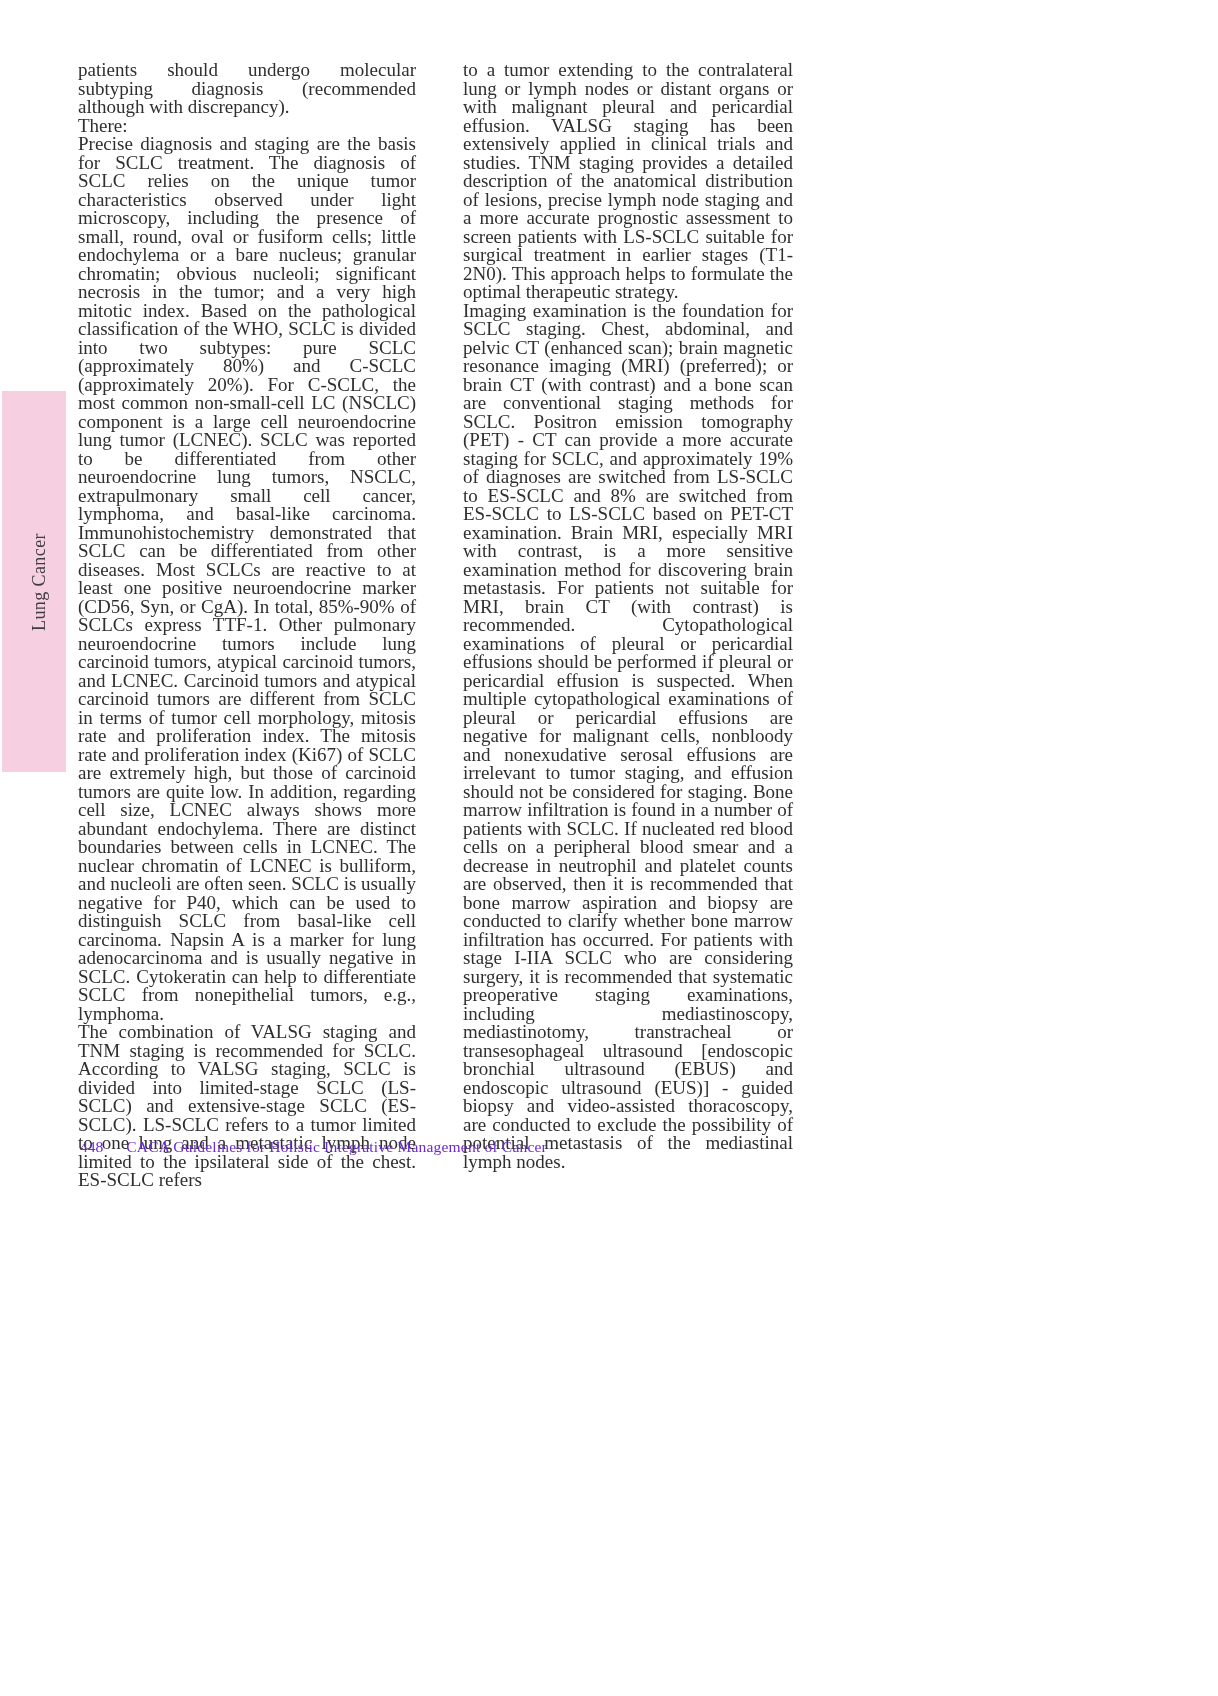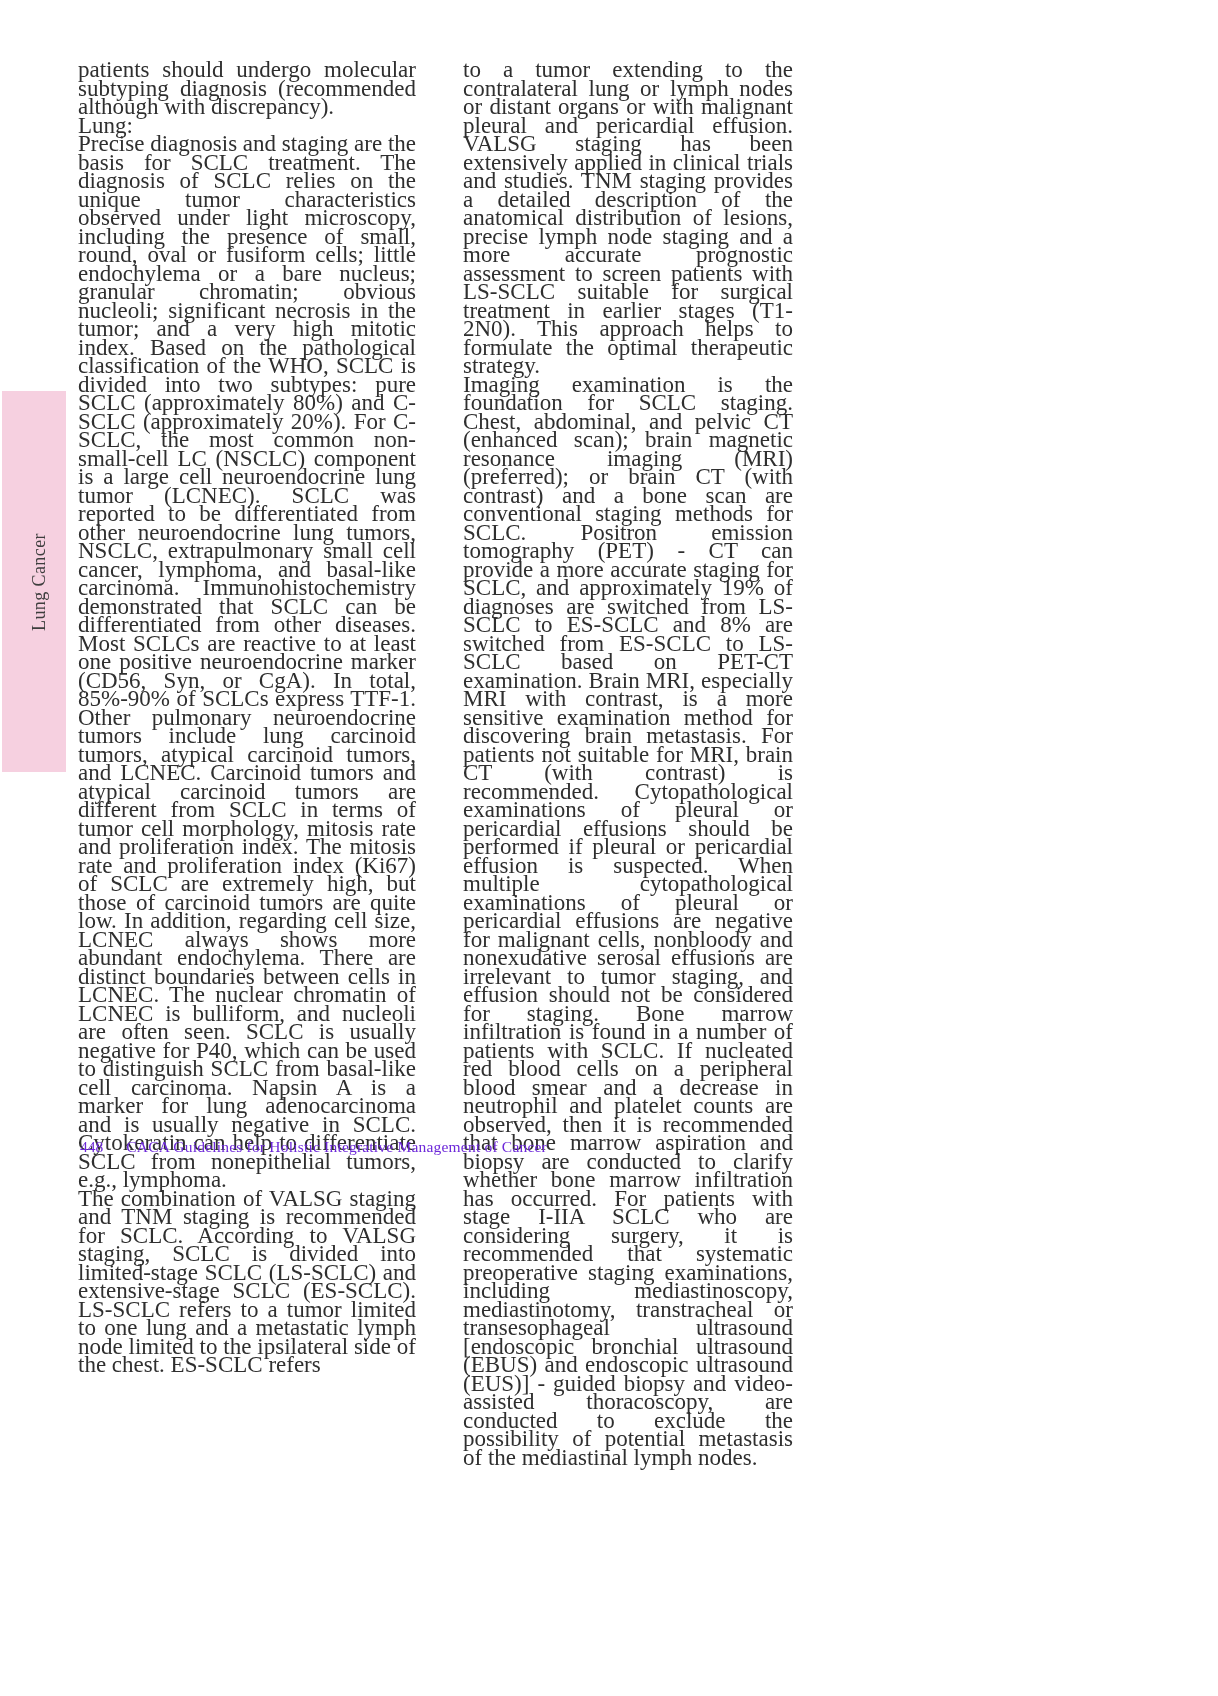--- a/index.html
+++ b/index.html
@@ -32,21 +32,21 @@
     transform: translate(-50%, -50%) rotate(-90deg);
     white-space: nowrap;
     font-size: 18px;
     letter-spacing: 0.4px;
     color: #3d3d3d;
   }
   .text-column {
     position: absolute;
     top: 61px;
     text-align: justify;
-    font-size: 23px;
+    font-size: 19px;
     line-height: 18.5px;
     color: #2f2f2f;
   }
   .text-column p {
     margin: 0;
     padding: 0;
     hyphens: auto;
     -webkit-hyphens: auto;
   }
   .col-left  { left: 78px;  width: 338px; }
@@ -72,21 +72,21 @@
 <body>
 
 <div class="page">
 
   <div class="chapter-tab">
     <span class="tab-label">Lung Cancer</span>
   </div>
 
   <div class="text-column col-left">
     <p>patients should undergo molecular subtyping diagnosis (recommended although with discrepancy).</p>
-    <p>Lung:</p>
+    <p>There:</p>
     <p>Precise diagnosis and staging are the basis for SCLC treatment. The diagnosis of SCLC relies on the unique tumor characteristics observed under light microscopy, including the presence of small, round, oval or fusiform cells; little endochylema or a bare nucleus; granular chromatin; obvious nucleoli; significant necrosis in the tumor; and a very high mitotic index. Based on the pathological classification of the WHO, SCLC is divided into two subtypes: pure SCLC (approximately 80%) and C-SCLC (approximately 20%). For C-SCLC, the most common non-small-cell LC (NSCLC) component is a large cell neuroendocrine lung tumor (LCNEC). SCLC was reported to be differentiated from other neuroendocrine lung tumors, NSCLC, extrapulmonary small cell cancer, lymphoma, and basal-like carcinoma. Immunohistochemistry demonstrated that SCLC can be differentiated from other diseases. Most SCLCs are reactive to at least one positive neuroendocrine marker (CD56, Syn, or CgA). In total, 85%-90% of SCLCs express TTF-1. Other pulmonary neuroendocrine tumors include lung carcinoid tumors, atypical carcinoid tumors, and LCNEC. Carcinoid tumors and atypical carcinoid tumors are different from SCLC in terms of tumor cell morphology, mitosis rate and proliferation index. The mitosis rate and proliferation index (Ki67) of SCLC are extremely high, but those of carcinoid tumors are quite low. In addition, regarding cell size, LCNEC always shows more abundant endochylema. There are distinct boundaries between cells in LCNEC. The nuclear chromatin of LCNEC is bulliform, and nucleoli are often seen. SCLC is usually negative for P40, which can be used to distinguish SCLC from basal-like cell carcinoma. Napsin A is a marker for lung adenocarcinoma and is usually negative in SCLC. Cytokeratin can help to differentiate SCLC from nonepithelial tumors, e.g., lymphoma.</p>
     <p>The combination of VALSG staging and TNM staging is recommended for SCLC. According to VALSG staging, SCLC is divided into limited-stage SCLC (LS-SCLC) and extensive-stage SCLC (ES-SCLC). LS-SCLC refers to a tumor limited to one lung and a metastatic lymph node limited to the ipsilateral side of the chest. ES-SCLC refers</p>
   </div>
 
   <div class="text-column col-right">
     <p>to a tumor extending to the contralateral lung or lymph nodes or distant organs or with malignant pleural and pericardial effusion. VALSG staging has been extensively applied in clinical trials and studies. TNM staging provides a detailed description of the anatomical distribution of lesions, precise lymph node staging and a more accurate prognostic assessment to screen patients with LS-SCLC suitable for surgical treatment in earlier stages (T1-2N0). This approach helps to formulate the optimal therapeutic strategy.</p>
     <p>Imaging examination is the foundation for SCLC staging. Chest, abdominal, and pelvic CT (enhanced scan); brain magnetic resonance imaging (MRI) (preferred); or brain CT (with contrast) and a bone scan are conventional staging methods for SCLC. Positron emission tomography (PET) - CT can provide a more accurate staging for SCLC, and approximately 19% of diagnoses are switched from LS-SCLC to ES-SCLC and 8% are switched from ES-SCLC to LS-SCLC based on PET-CT examination. Brain MRI, especially MRI with contrast, is a more sensitive examination method for discovering brain metastasis. For patients not suitable for MRI, brain CT (with contrast) is recommended. Cytopathological examinations of pleural or pericardial effusions should be performed if pleural or pericardial effusion is suspected. When multiple cytopathological examinations of pleural or pericardial effusions are negative for malignant cells, nonbloody and nonexudative serosal effusions are irrelevant to tumor staging, and effusion should not be considered for staging. Bone marrow infiltration is found in a number of patients with SCLC. If nucleated red blood cells on a peripheral blood smear and a decrease in neutrophil and platelet counts are observed, then it is recommended that bone marrow aspiration and biopsy are conducted to clarify whether bone marrow infiltration has occurred. For patients with stage I-IIA SCLC who are considering surgery, it is recommended that systematic preoperative staging examinations, including mediastinoscopy, mediastinotomy, transtracheal or transesophageal ultrasound [endoscopic bronchial ultrasound (EBUS) and endoscopic ultrasound (EUS)] - guided biopsy and video-assisted thoracoscopy, are conducted to exclude the possibility of potential metastasis of the mediastinal lymph nodes.</p>
   </div>
 
   <div class="page-footer">

